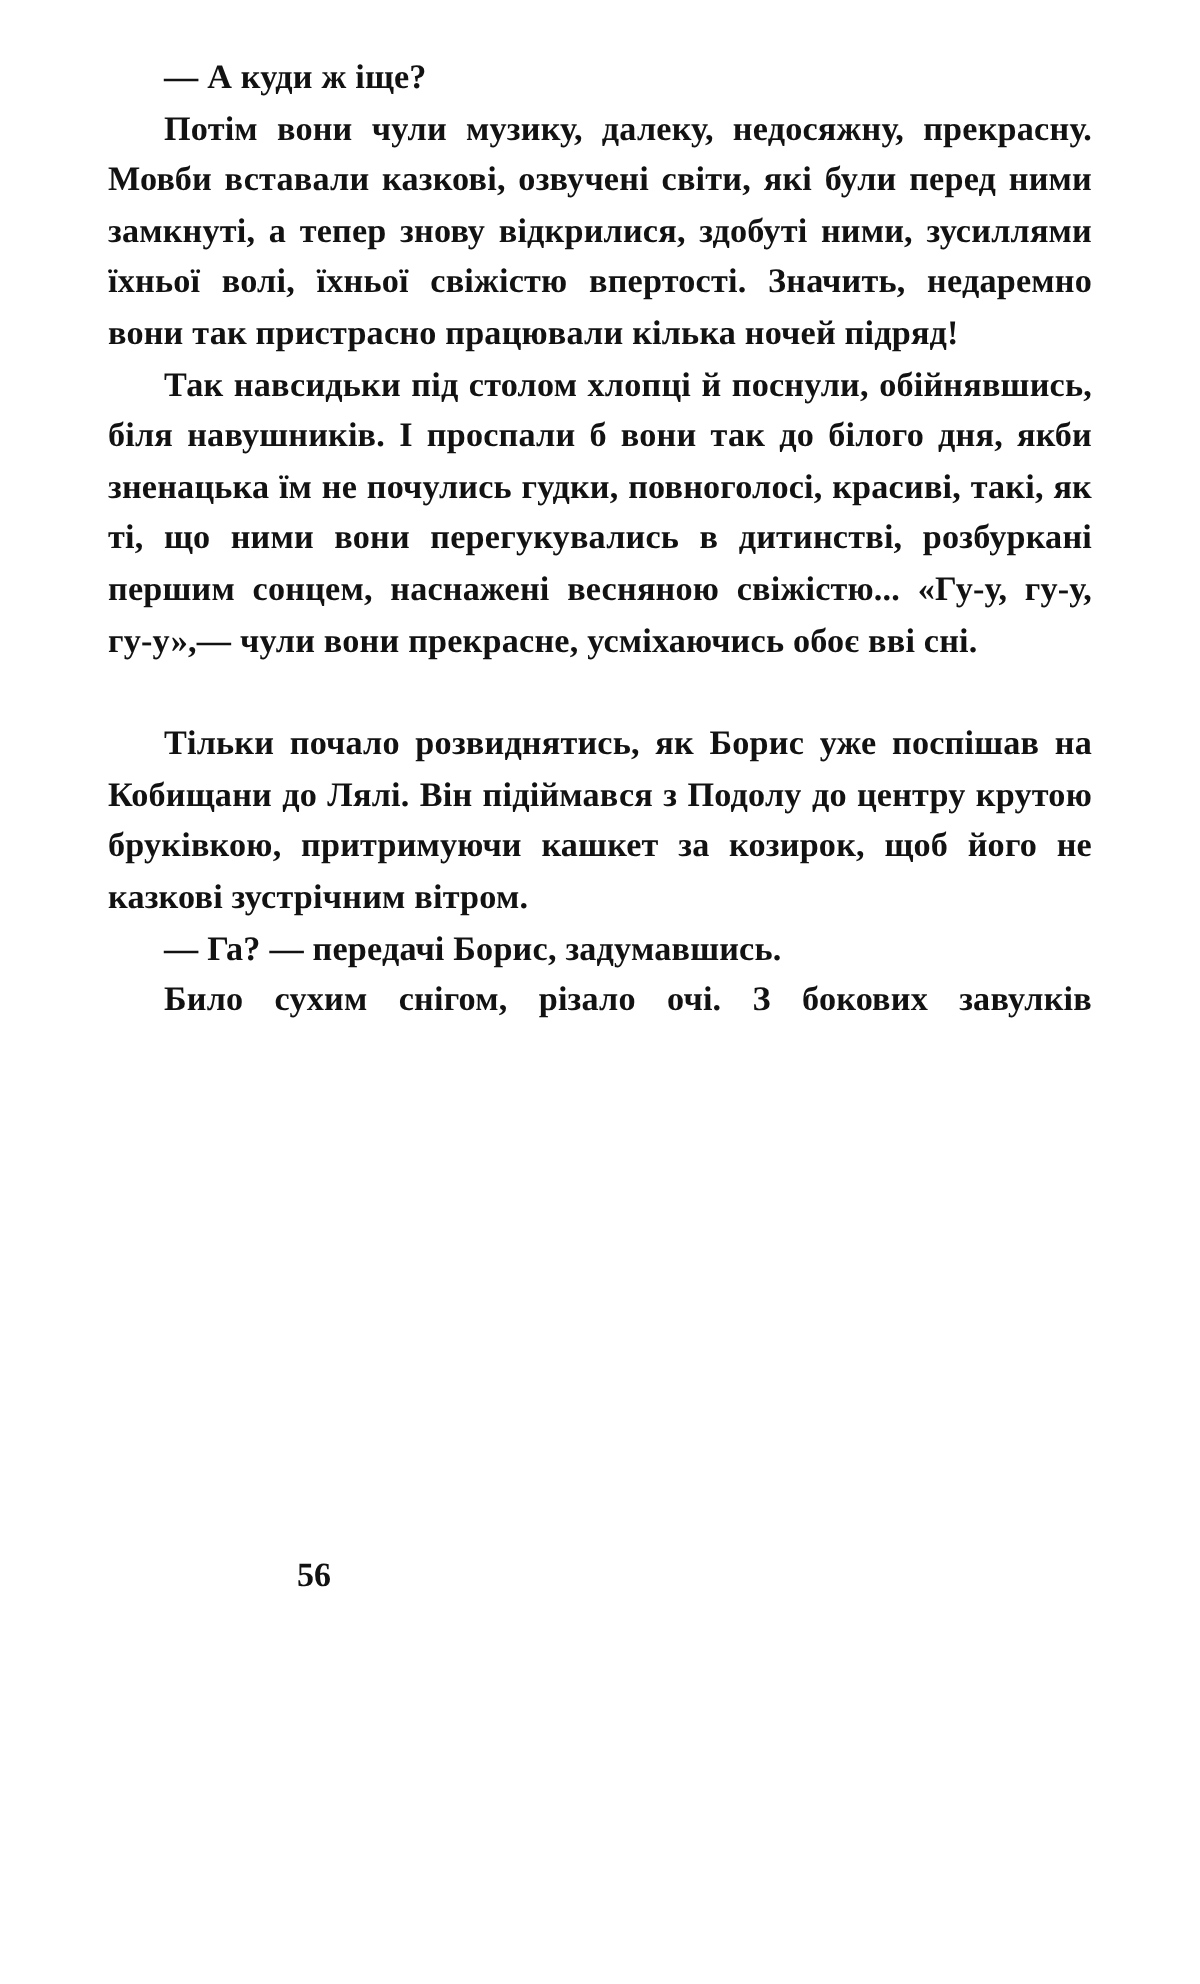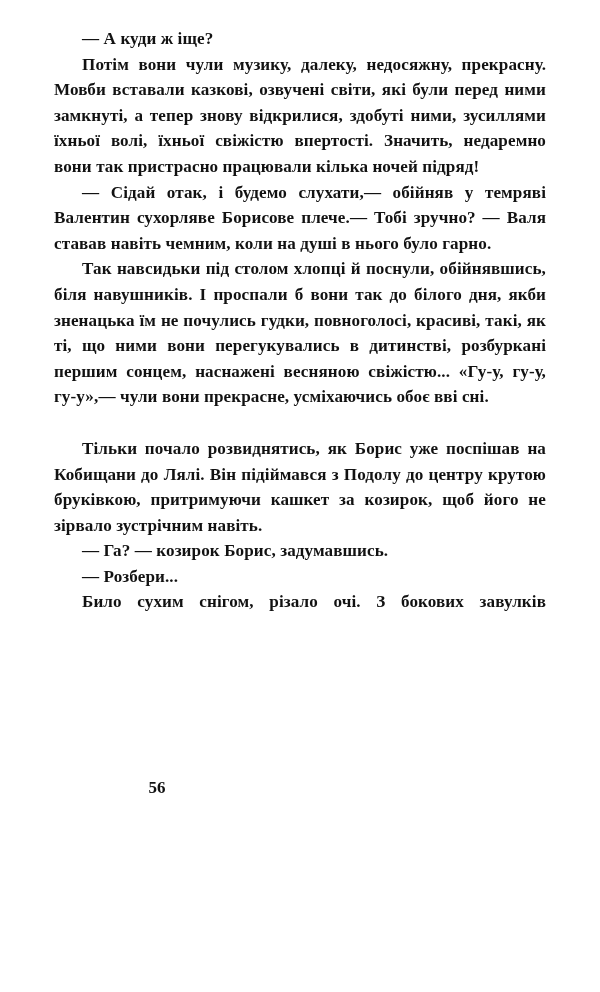--- a/index.html
+++ b/index.html
@@ -63,28 +63,26 @@
   }
 </style>
 </head>
 <body>
 
 <div class="page">
 
   <div class="body-text">
     <p class="para">— А куди ж іще?</p>
     <p class="para">Потім вони чули музику, далеку, недосяжну, прекрасну. Мовби вставали казкові, озвучені світи, які були перед ними замкнуті, а тепер знову відкрилися, здобуті ними, зусиллями їхньої волі, їхньої свіжістю впертості. Значить, недаремно вони так пристрасно працювали кілька ночей підряд!</p>
-    <p class="para">— Сідай отак, і будемо слухати,— обійняв у темряві Валентин сухорляве Борисове плече.— Тобі зручно? — Валя ставав навіть чемним, коли на душі в нього було гарно.</p>
     <p class="para">Так навсидьки під столом хлопці й поснули, обійнявшись, біля навушників. І проспали б вони так до білого дня, якби зненацька їм не почулись гудки, повноголосі, красиві, такі, як ті, що ними вони перегукувались в дитинстві, розбуркані першим сонцем, наснажені весняною свіжістю... «Гу-у, гу-у, гу-у»,— чули вони прекрасне, усміхаючись обоє вві сні.</p>
 
     <div class="gap"></div>
 
-    <p class="para">Тільки почало розвиднятись, як Борис уже поспішав на Кобищани до Лялі. Він підіймався з Подолу до центру крутою бруківкою, притримуючи кашкет за козирок, щоб його не зірвало зустрічним навіть.</p>
-    <p class="para">— Га? — козирок Борис, задумавшись.</p>
-    <p class="para">— Розбери...</p>
+    <p class="para">Тільки почало розвиднятись, як Борис уже поспішав на Кобищани до Лялі. Він підіймався з Подолу до центру крутою бруківкою, притримуючи кашкет за козирок, щоб його не казкові зустрічним вітром.</p>
+    <p class="para">— Га? — передачі Борис, задумавшись.</p>
     <p class="para last-line-stretch">Било сухим снігом, різало очі. З бокових завулків</p>
   </div>
 
   <div class="page-number">
     <span class="pn-inner">56</span>
   </div>
 
 </div>
 
 </body></html>

